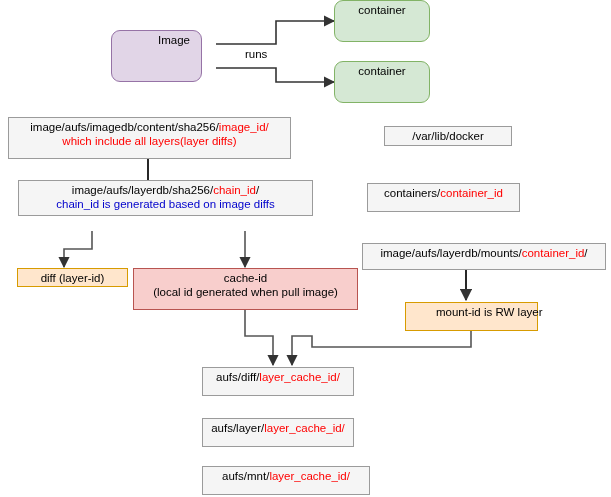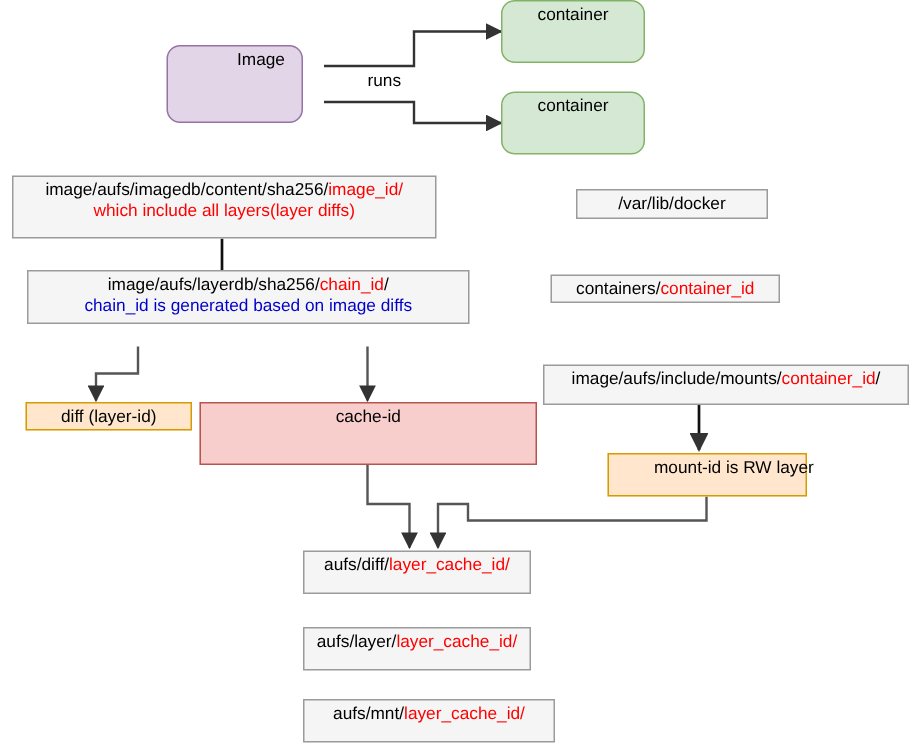--- a/index.html
+++ b/index.html
@@ -150,36 +150,37 @@
     </span>
   </div>
 
   <div class="node yellow" style="left:17px; top:268px; width:111px; height:19px;">
     <span class="inner">diff (layer-id)</span>
   </div>
 
   <div class="node pink" style="left:133px; top:268px; width:225px; height:42px;">
     <span class="inner">
       <span class="t-black">cache-id</span><br>
+      <span class="t-black">(local id generated when pull image)</span>
     </span>
   </div>
 
   <div class="node plain" style="left:384px; top:126px; width:128px; height:20px;">
     <span class="inner">/var/lib/docker</span>
   </div>
 
-  <div class="node plain" style="left:367px; top:183px; width:153px; height:19px;">
+  <div class="node plain" style="left:367px; top:183px; width:153px; height:29px;">
     <span class="inner">
       <span class="t-black">containers/</span><span class="t-red">container_id</span>
     </span>
   </div>
 
   <div class="node plain" style="left:362px; top:243px; width:244px; height:27px;">
     <span class="inner">
-      <span class="t-black">image/aufs/include/mounts/</span><span class="t-red">container_id</span><span class="t-black">/</span>
+      <span class="t-black">image/aufs/layerdb/mounts/</span><span class="t-red">container_id</span><span class="t-black">/</span>
     </span>
   </div>
 
   <div class="node yellow" style="left:405px; top:302px; width:133px; height:29px;padding-left:30px;">
     <span class="inner">mount-id is RW layer</span>
   </div>
 
   <div class="node plain" style="left:202px; top:367px; width:152px; height:29px;">
     <span class="inner">
       <span class="t-black">aufs/diff/</span><span class="t-red">layer_cache_id/</span>

